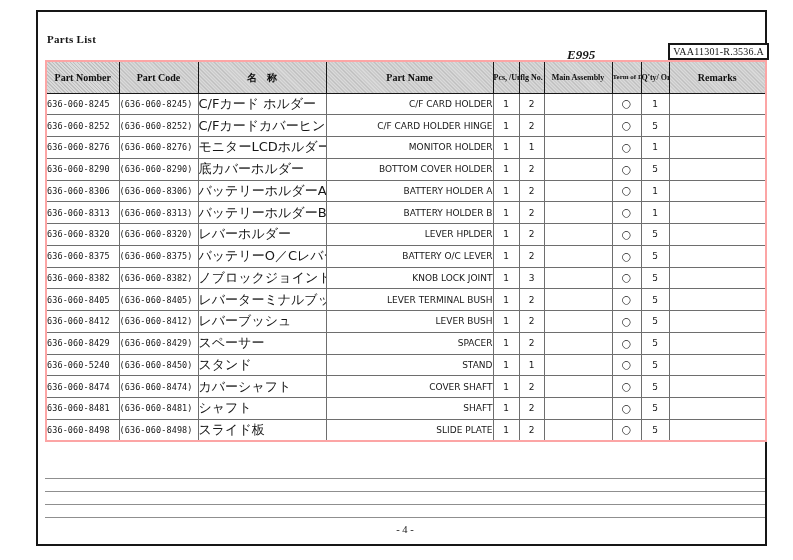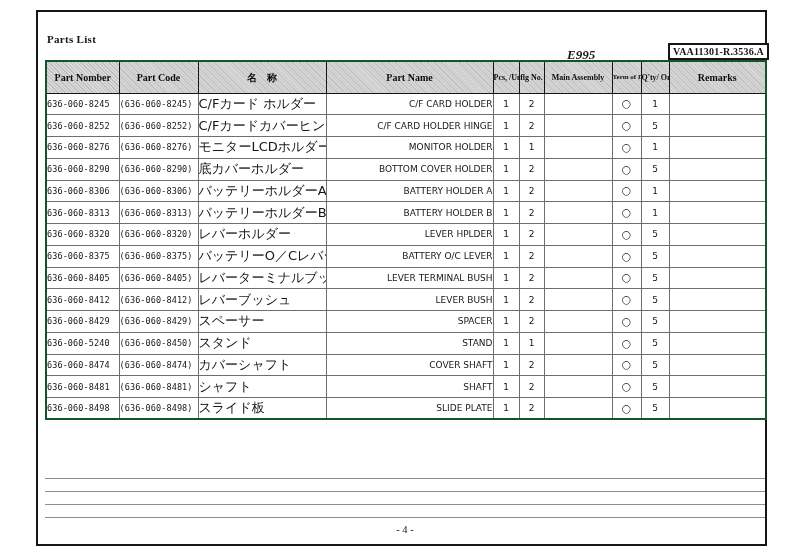--- a/index.html
+++ b/index.html
@@ -27,29 +27,29 @@
     position: absolute; left: 567px; top: 47px;
     font-family: "Liberation Serif", serif;
     font-weight: 700; font-style: italic; font-size: 13px;
   }
   .doc-code {
     position: absolute; left: 668px; top: 43px;
     width: 101px; height: 17px;
     border: 2px solid #161616;
     background: #ffffff;
     font-family: "Liberation Serif", serif;
-    font-weight: 700; font-size: 10px;
+    font-weight: 400; font-size: 10px;
     text-align: center; line-height: 13px;
     letter-spacing: 0.2px;
   }
   table.parts {
     position: absolute; left: 45px; top: 60px;
     width: 720px;
     border-collapse: collapse; table-layout: fixed;
-    border: 2px solid #14532d;
+    border: 2px solid #fca5a5;
   }
   table.parts th, table.parts td {
     overflow: hidden; white-space: nowrap; padding: 0;
   }
   thead th {
     height: 32px;
     border: 1px solid #161616;
     background-image: repeating-linear-gradient(45deg, #bfbfbf 0px, #bfbfbf 1px, #dadada 1px, #dadada 2.5px);
     font-family: "Liberation Serif", serif;
     font-weight: 700; color: #0e0e0e;
@@ -220,20 +220,32 @@
           <td class="col-name_jp">バッテリーO／Cレバー</td>
           <td class="col-part_name">BATTERY O/C LEVER</td>
           <td class="col-pcs_unit">1</td>
           <td class="col-fig_no">2</td>
           <td class="col-main_assembly"></td>
           <td class="col-term_of_deliver">○</td>
           <td class="col-qty_order">5</td>
           <td class="col-remarks"></td>
         </tr>
         <tr>
+          <td class="col-part_number">636-060-8382</td>
+          <td class="col-part_code">(636-060-8382)</td>
+          <td class="col-name_jp">ノブロックジョイント</td>
+          <td class="col-part_name">KNOB LOCK JOINT</td>
+          <td class="col-pcs_unit">1</td>
+          <td class="col-fig_no">3</td>
+          <td class="col-main_assembly"></td>
+          <td class="col-term_of_deliver">○</td>
+          <td class="col-qty_order">5</td>
+          <td class="col-remarks"></td>
+        </tr>
+        <tr>
           <td class="col-part_number">636-060-8405</td>
           <td class="col-part_code">(636-060-8405)</td>
           <td class="col-name_jp">レバーターミナルブッシュ</td>
           <td class="col-part_name">LEVER TERMINAL BUSH</td>
           <td class="col-pcs_unit">1</td>
           <td class="col-fig_no">2</td>
           <td class="col-main_assembly"></td>
           <td class="col-term_of_deliver">○</td>
           <td class="col-qty_order">5</td>
           <td class="col-remarks"></td>

